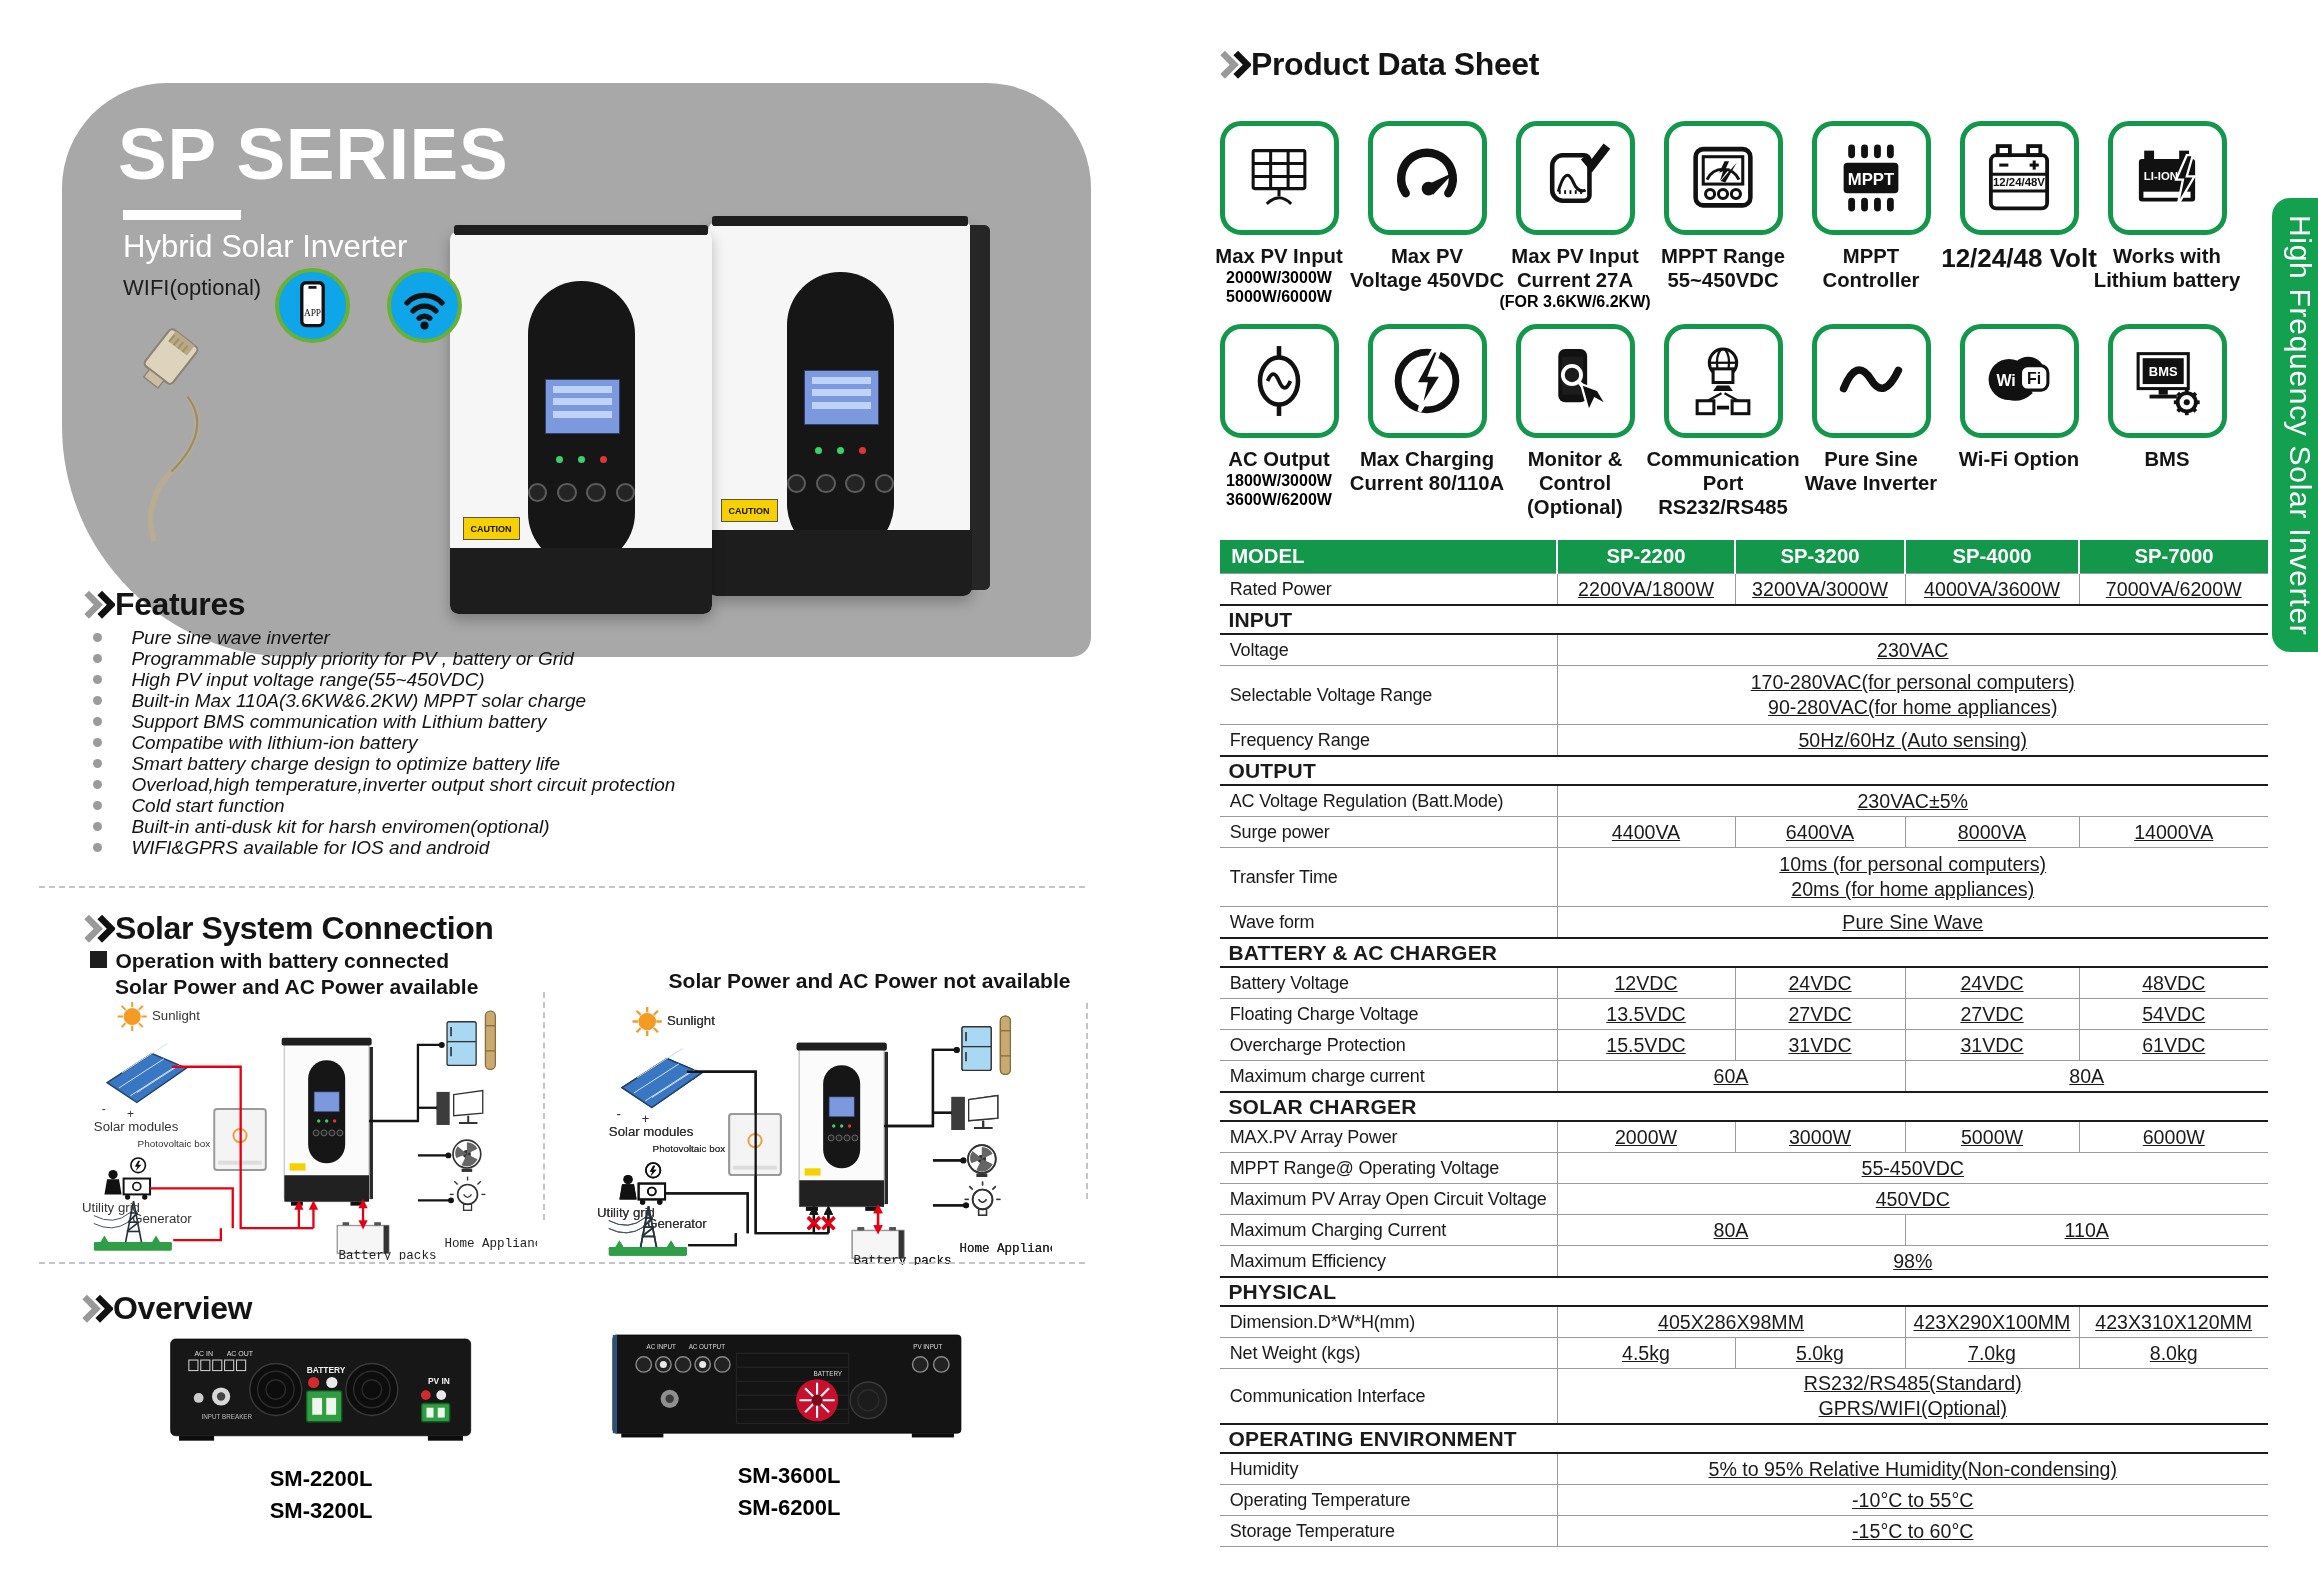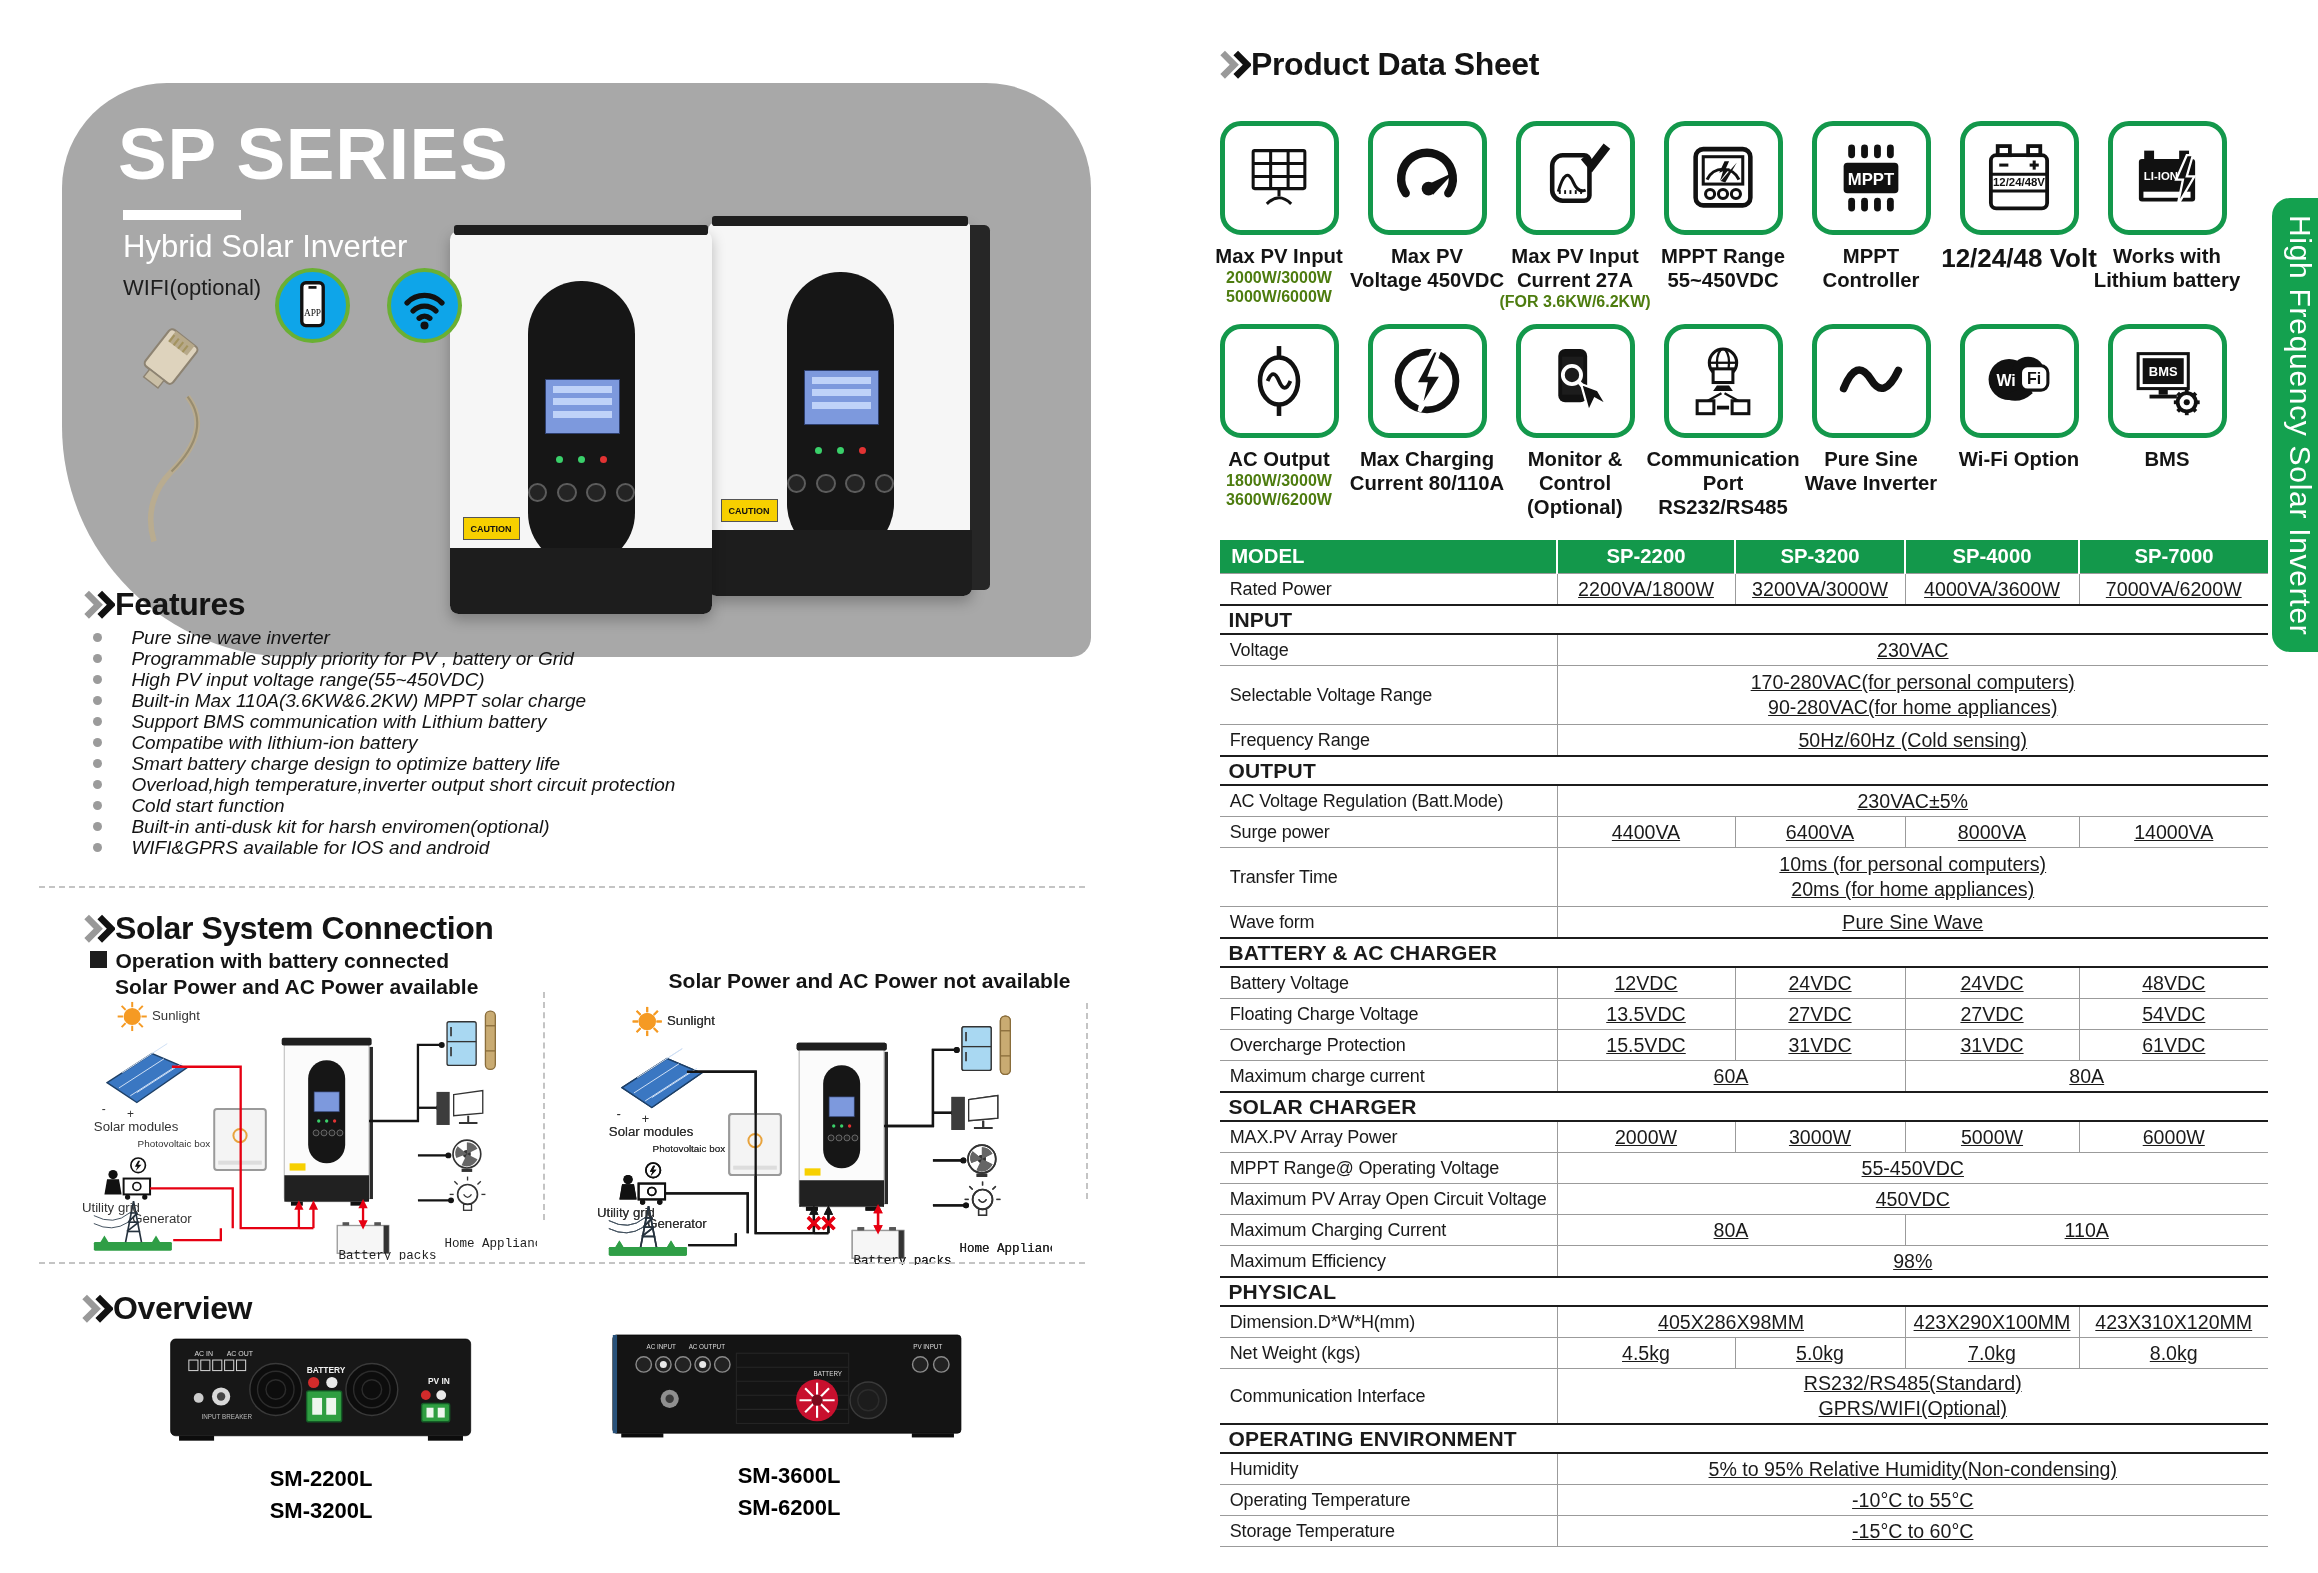--- a/index.html
+++ b/index.html
@@ -53,21 +53,21 @@
   .model-label{position:absolute;width:224px;text-align:center;font-size:22px;font-weight:bold;line-height:32px;color:#000000;}
   
   .icon-row{position:absolute;left:1205px;width:1033px;display:grid;grid-template-columns:repeat(7,148px);}
   .icon-cell{display:flex;flex-direction:column;align-items:center;}
   .icon-card{width:109px;height:104px;border:5.6px solid #13984b;border-radius:21px;background:#fff;
              display:flex;align-items:center;justify-content:center;}
   .icon-card svg{width:76px;height:76px;}
   .icon-label{margin-top:9px;text-align:center;white-space:nowrap;}
   .icon-title-line{font-size:20.3px;font-weight:bold;line-height:24px;color:#141414;}
   .icon-label.large .icon-title-line{font-size:26px;line-height:28px;}
-  .icon-sub-line{font-size:16px;font-weight:bold;line-height:19px;color:#4d7c0f;}
+  .icon-sub-line{font-size:16px;font-weight:bold;line-height:19px;color:#000000;}
   
   #spec-table{position:absolute;left:1220px;top:540px;width:1048px;border-collapse:collapse;table-layout:fixed;}
   #spec-table th{background:#13984b;color:#fff;font-size:20.3px;font-weight:bold;height:31px;}
   #spec-table th.model{text-align:left;padding-left:11.2px;}
   #spec-table th + th{border-left:2.8px solid #fff;}
   #spec-table td{height:28px;font-size:19.6px;color:#1a1a1a;border-top:1.4px solid #9b9b9b;}
   #spec-table tr:last-child td{border-bottom:1.4px solid #9b9b9b;}
   #spec-table td.label{text-align:left;padding-left:9.8px;font-size:18px;letter-spacing:-0.2px;}
   #spec-table td.val{text-align:center;border-left:1.4px solid #9b9b9b;}
   #spec-table tr.tall td{height:56px;}
@@ -1001,21 +1001,21 @@
         <tr class="tall">
           <td class="label">Selectable Voltage Range</td>
           <td class="val" colspan="4">
             <div>170-280VAC(for personal computers)</div>
             <div>90-280VAC(for home appliances)</div>
           </td>
         </tr>
         <tr>
           <td class="label">Frequency Range</td>
           <td class="val" colspan="4">
-            <div>50Hz/60Hz (Cold sensing)</div>
+            <div>50Hz/60Hz (Auto sensing)</div>
           </td>
         </tr>
         <tr class="section">
           <td colspan="5">OUTPUT</td>
         </tr>
         <tr>
           <td class="label">AC Voltage Regulation (Batt.Mode)</td>
           <td class="val" colspan="4">
             <div>230VAC±5%</div>
           </td>

